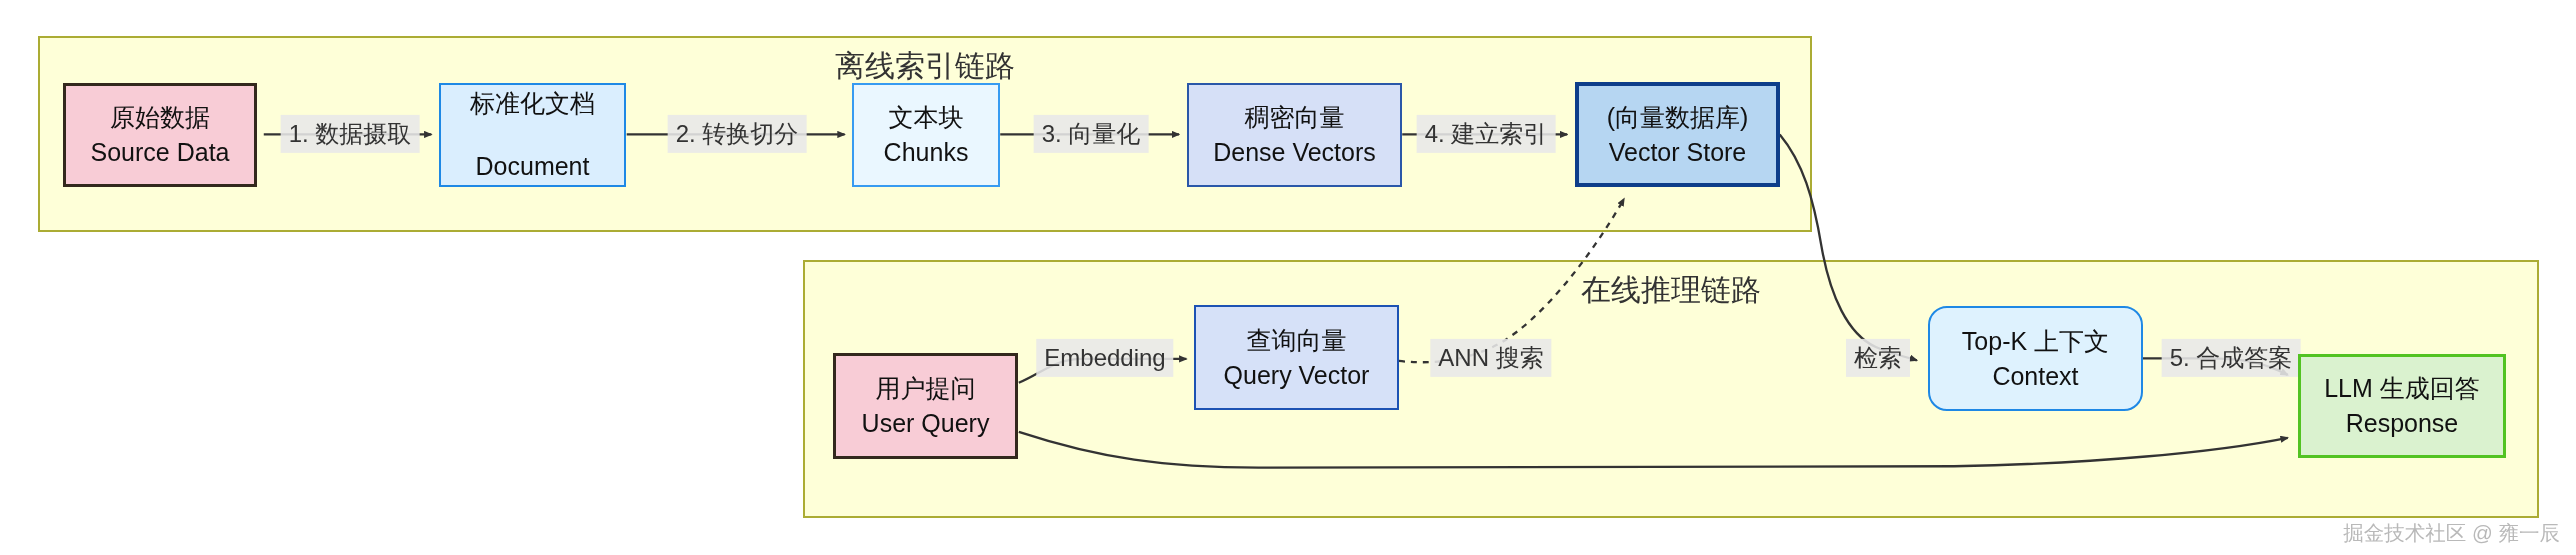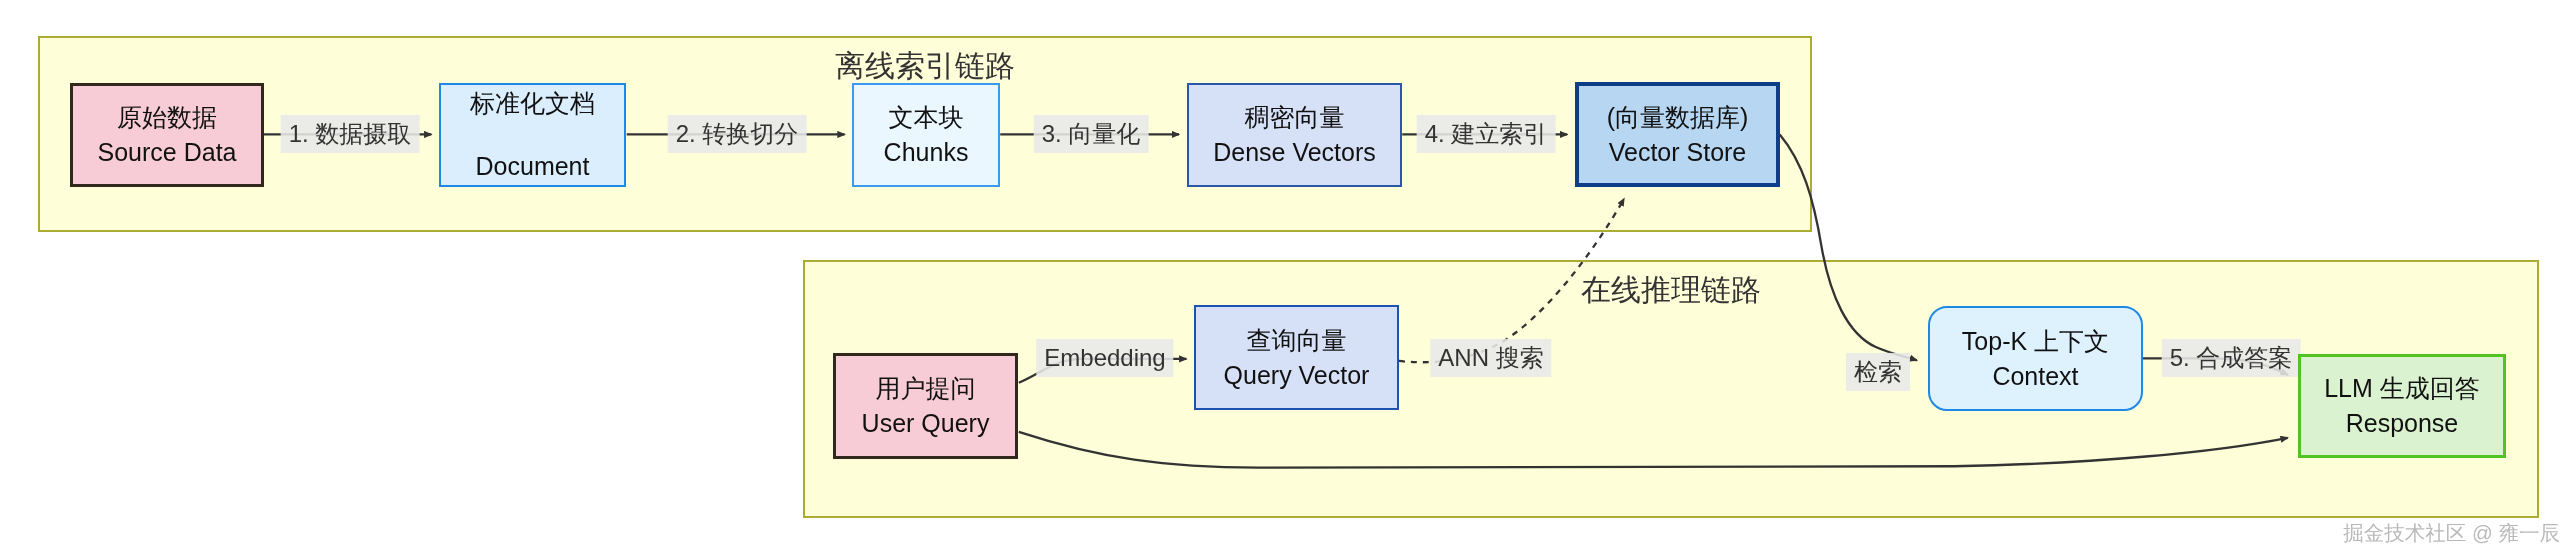--- a/index.html
+++ b/index.html
@@ -54,24 +54,24 @@
       <path d="M1538,652 C1660,692 1760,706 1900,706 L2950,704 C3160,700 3345,683 3454,661" marker-end="url(#arrow)"></path>
     </g>
   </svg>
 
   <div class="edge-label" style="left:350px;top:134px;">1. 数据摄取</div>
   <div class="edge-label" style="left:737px;top:134px;">2. 转换切分</div>
   <div class="edge-label" style="left:1091px;top:134px;">3. 向量化</div>
   <div class="edge-label" style="left:1486px;top:134px;">4. 建立索引</div>
   <div class="edge-label" style="left:1105px;top:358px;">Embedding</div>
   <div class="edge-label" style="left:1491px;top:358px;">ANN 搜索</div>
-  <div class="edge-label" style="left:1878px;top:372px;text-align:center;">检索</div>
+  <div class="edge-label" style="left:1878px;top:358px;text-align:center;">检索</div>
   <div class="edge-label" style="left:2231px;top:358px;">5. 合成答案</div>
 
-  <div class="node node-pink" style="left:70px;top:83px;width:194px;height:104px;">
+  <div class="node node-pink" style="left:63px;top:83px;width:194px;height:104px;">
     <div>原始数据</div>
     <div>Source Data</div>
   </div>
   <div class="node node-doc" style="left:439px;top:83px;width:187px;height:104px;">
     <div>标准化文档</div>
     <div>Document</div>
   </div>
   <div class="node node-chunks" style="left:852px;top:83px;width:148px;height:104px;">
     <div>文本块</div>
     <div>Chunks</div>

